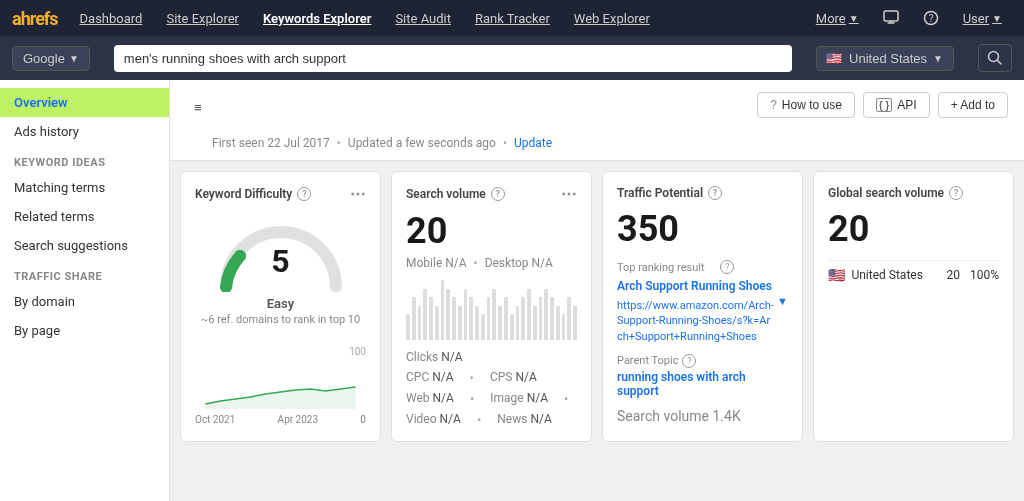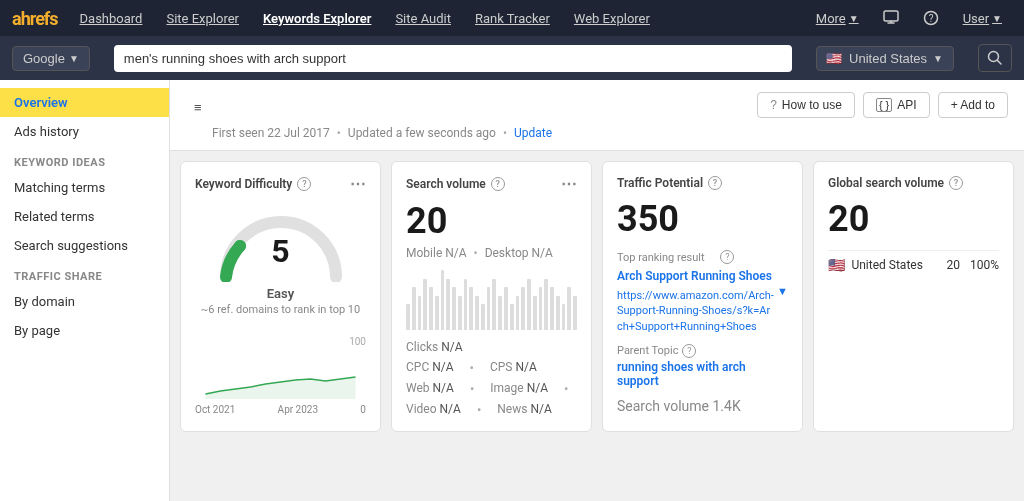--- a/index.html
+++ b/index.html
@@ -113,21 +113,21 @@
       overflow-y: auto;
     }
     .sidebar-item {
       padding: 7px 14px;
       cursor: pointer;
       color: #333;
       font-size: 13px;
       display: flex;
       align-items: center;
     }
-    .sidebar-item.active { background: #fde047; color: #1a73e8; font-weight: 600; }
+    .sidebar-item.active { background: #bef264; color: #1a73e8; font-weight: 600; }
     .sidebar-section {
       padding: 10px 14px 4px 14px;
       font-size: 11px;
       font-weight: 700;
       color: #888;
       text-transform: uppercase;
       letter-spacing: 0.5px;
     }
 
     
@@ -148,21 +148,21 @@
       justify-content: space-between;
     }
     .overview-title {
       font-size: 18px;
       font-weight: 700;
       color: #1a1a1a;
     }
     .overview-meta {
       font-size: 12px;
       color: #888;
-      margin-top: 3px;
+      margin-top: 13px;
     }
     .overview-meta .update-link {
       color: #1a73e8;
       cursor: pointer;
     }
     .header-actions {
       display: flex;
       gap: 8px;
       align-items: center;
     }

